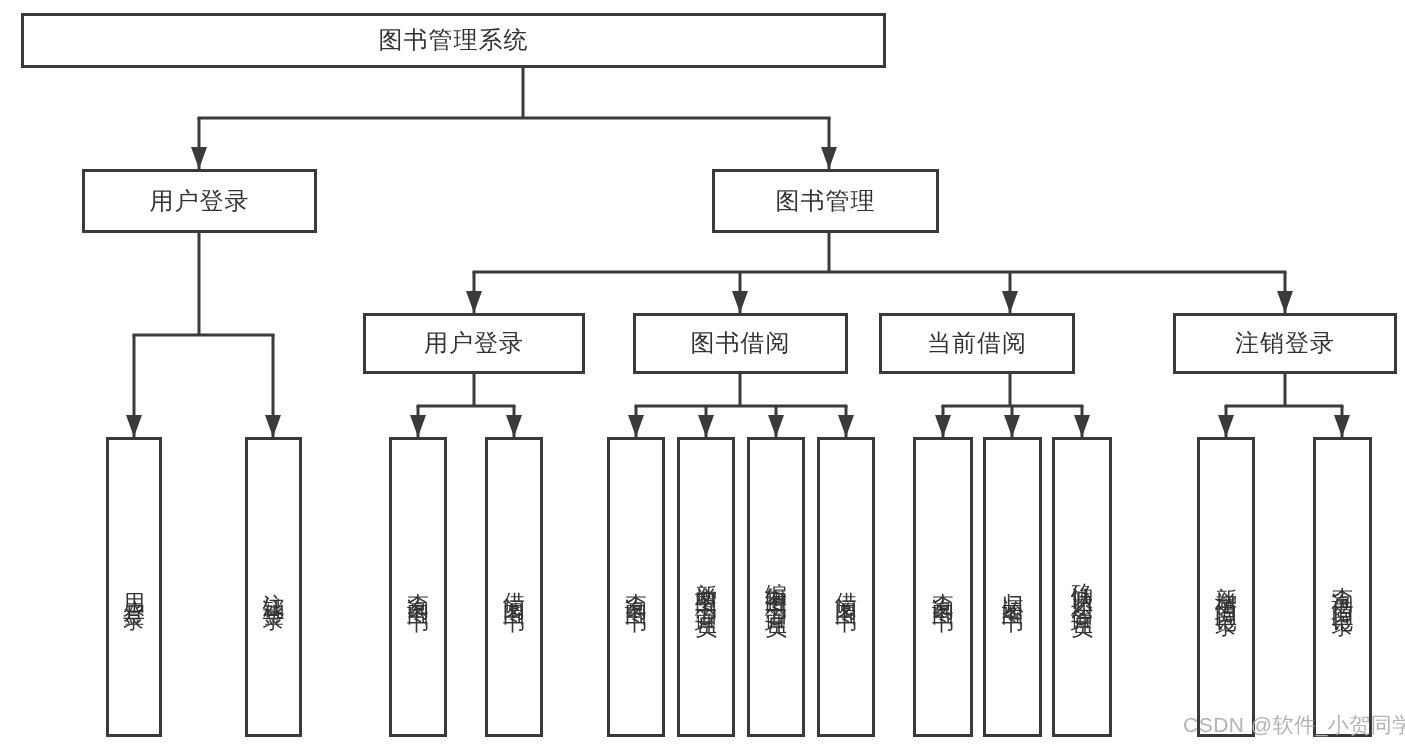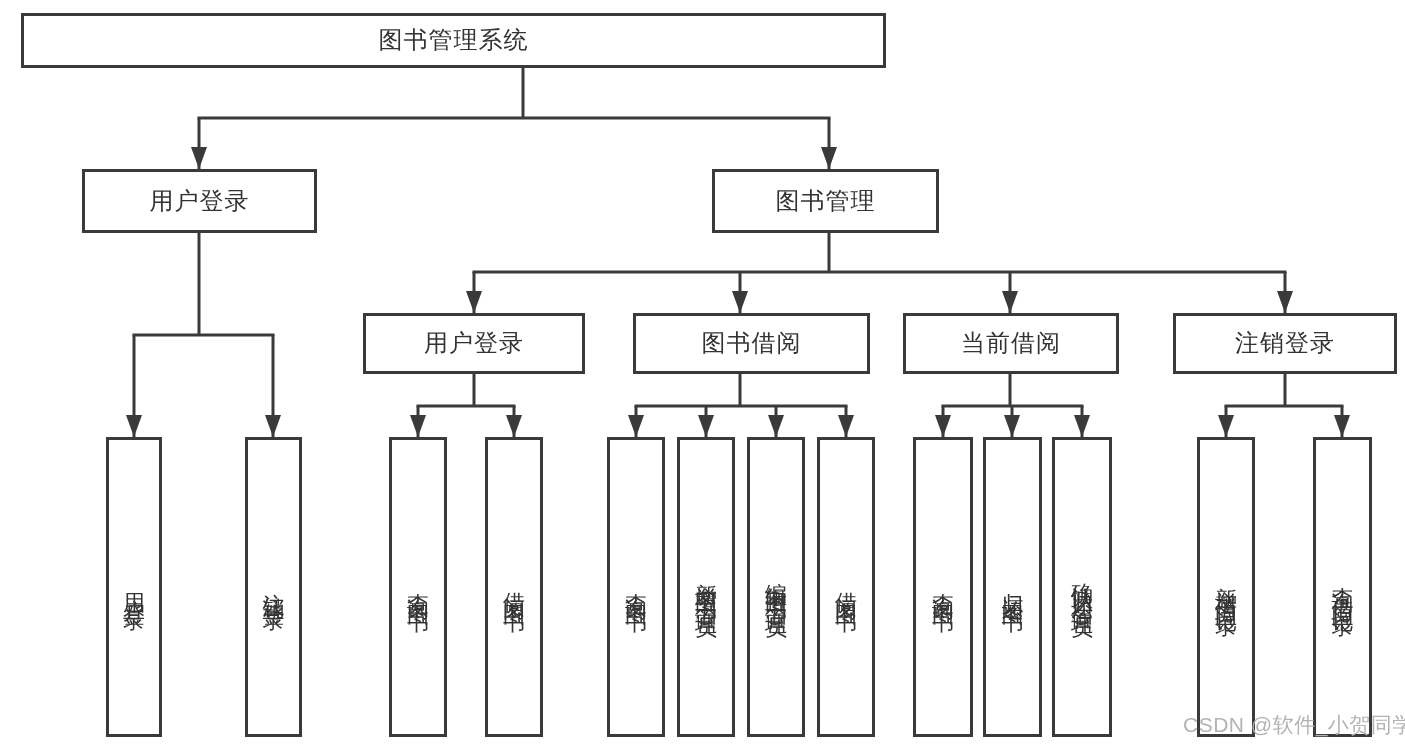--- a/index.html
+++ b/index.html
@@ -132,24 +132,24 @@
   <div class="node" style="left:82px;top:169px;width:235px;height:64px;">
     <span class="lbl">用户登录</span>
   </div>
   <div class="node" style="left:712px;top:169px;width:227px;height:64px;">
     <span class="lbl">图书管理</span>
   </div>
 
   <div class="node" style="left:363px;top:313px;width:222px;height:61px;">
     <span class="lbl">用户登录</span>
   </div>
-  <div class="node" style="left:633px;top:313px;width:237px;height:61px;font-family:Liberation Serif, serif;">
+  <div class="node" style="left:633px;top:313px;width:215px;height:61px;font-family:Liberation Serif, serif;">
     <span class="lbl">图书借阅</span>
   </div>
-  <div class="node" style="left:903px;top:313px;width:216px;height:61px;">
+  <div class="node" style="left:879px;top:313px;width:196px;height:61px;">
     <span class="lbl">当前借阅</span>
   </div>
   <div class="node" style="left:1173px;top:313px;width:224px;height:61px;">
     <span class="lbl">注销登录</span>
   </div>
 
   <div class="node vnode" style="left:106px;width:56px;">
     <span class="lbl">用户登录</span>
   </div>
   <div class="node vnode" style="left:245px;width:57px;">

